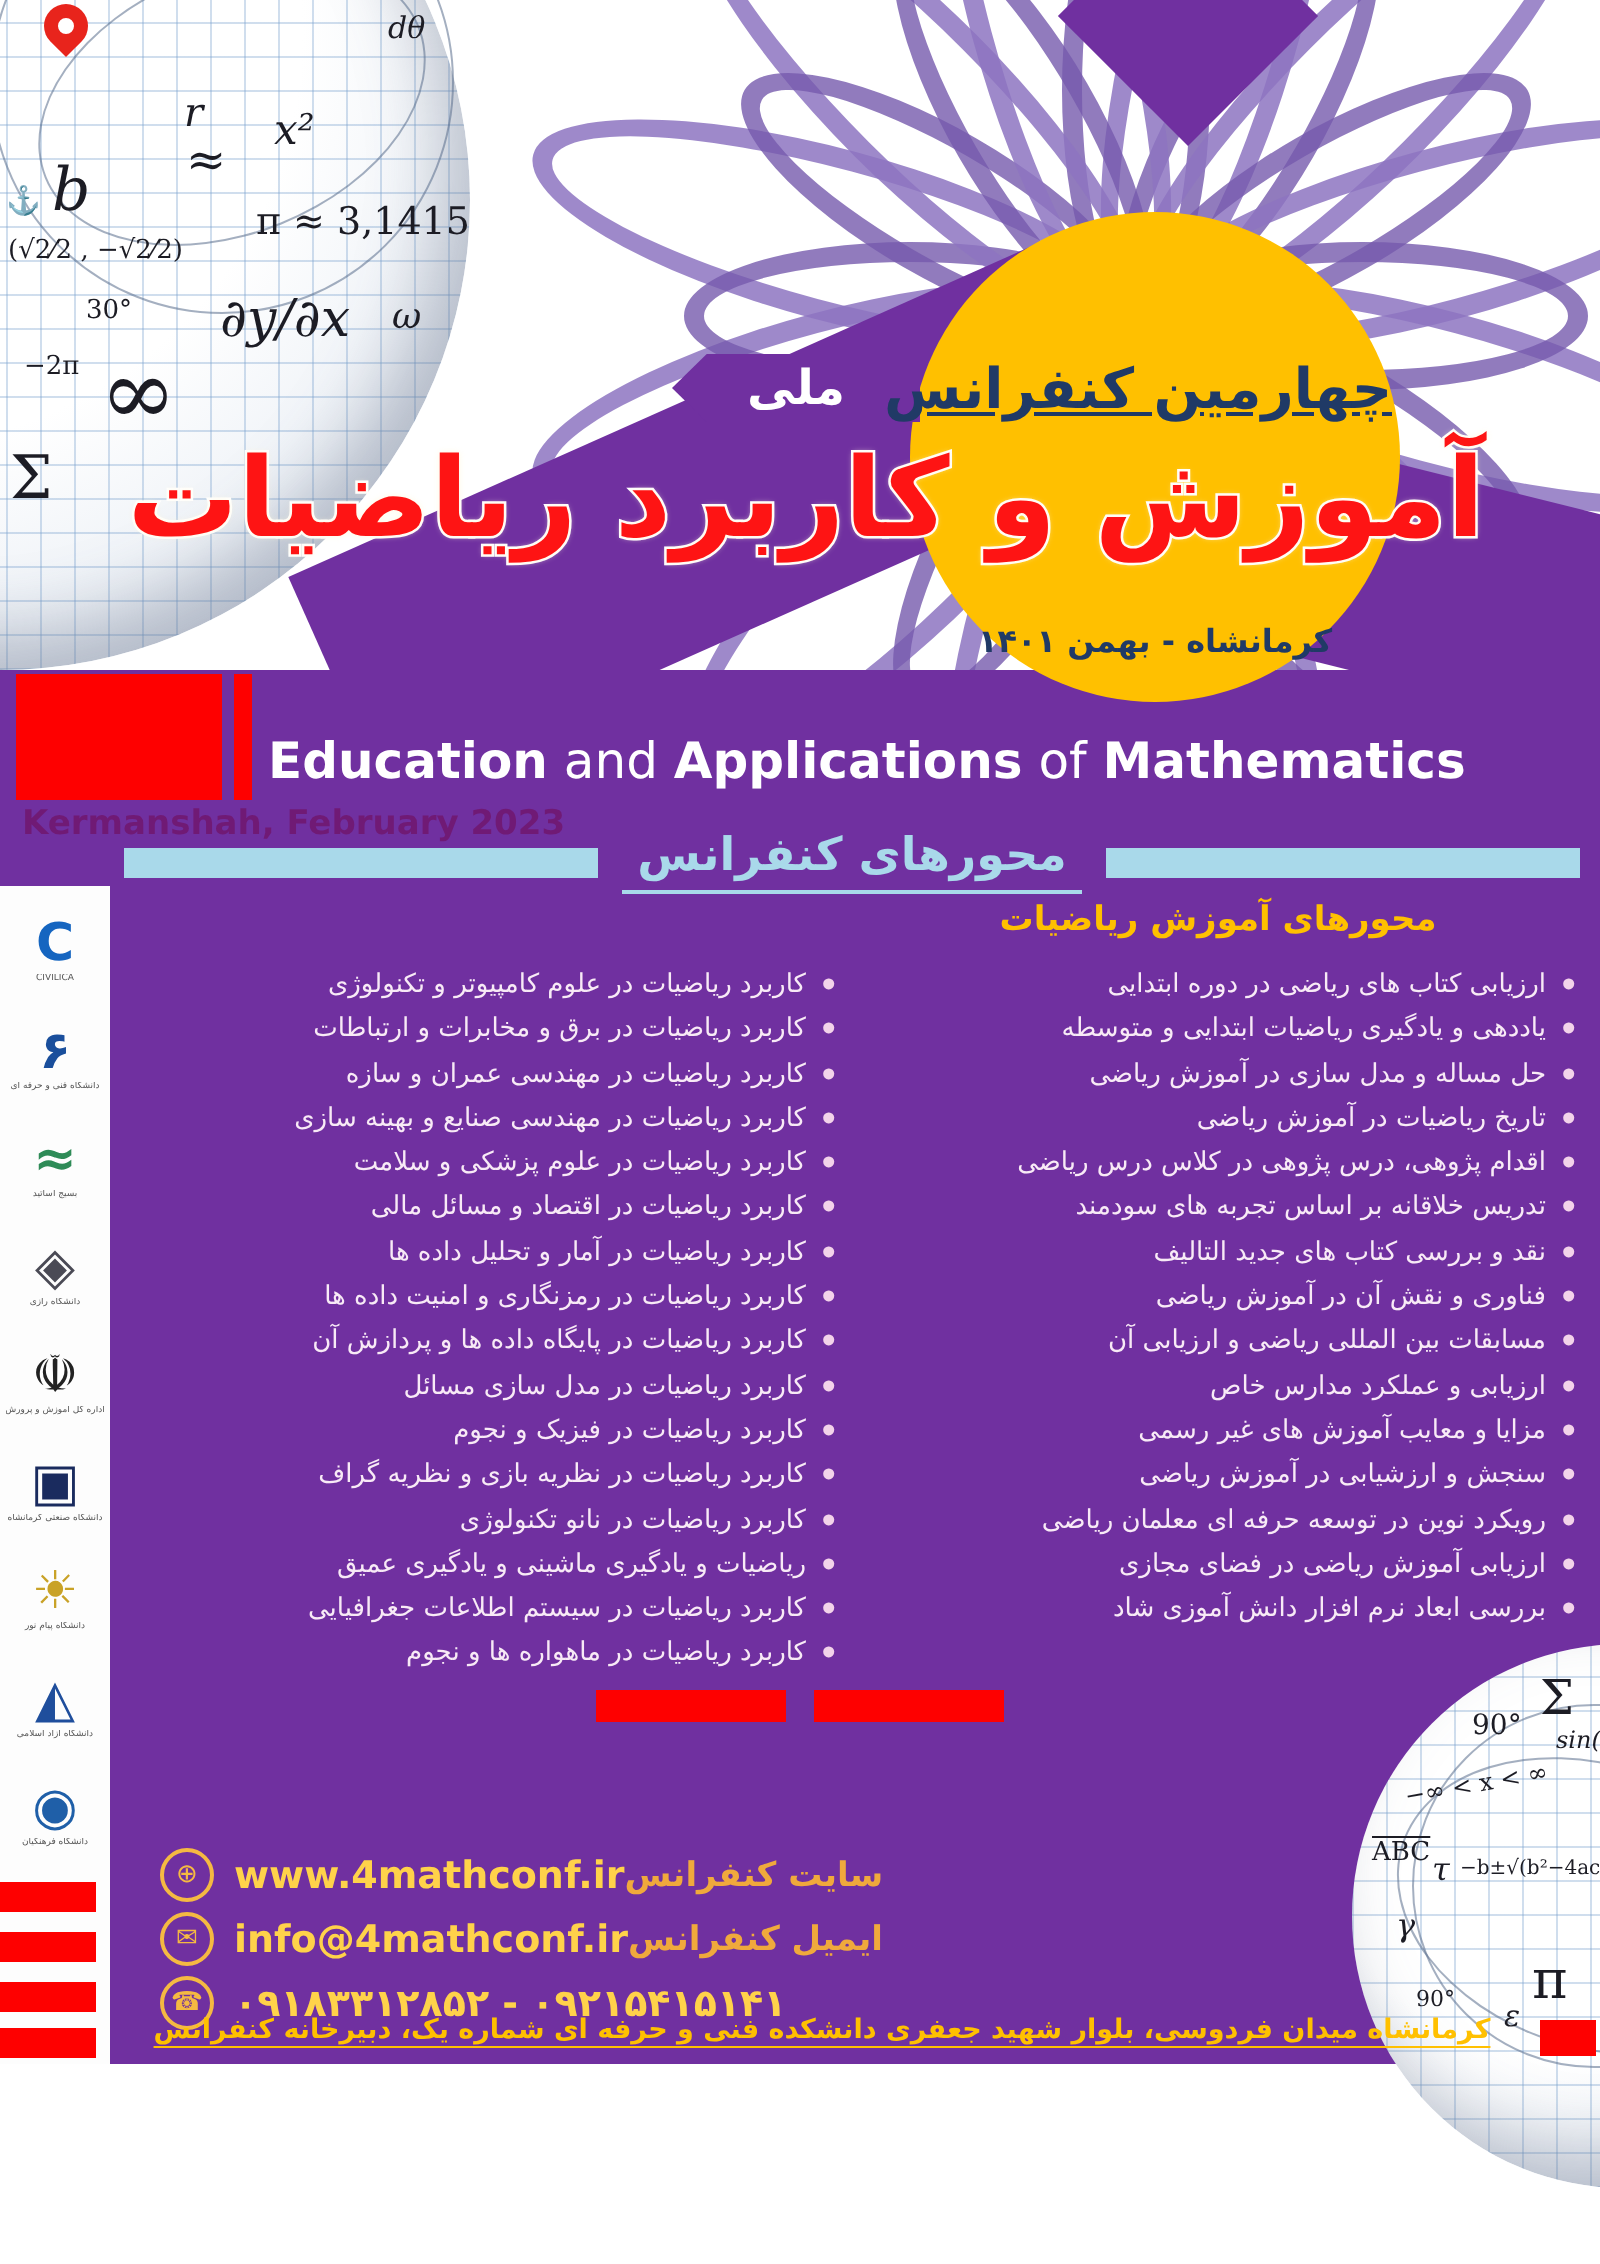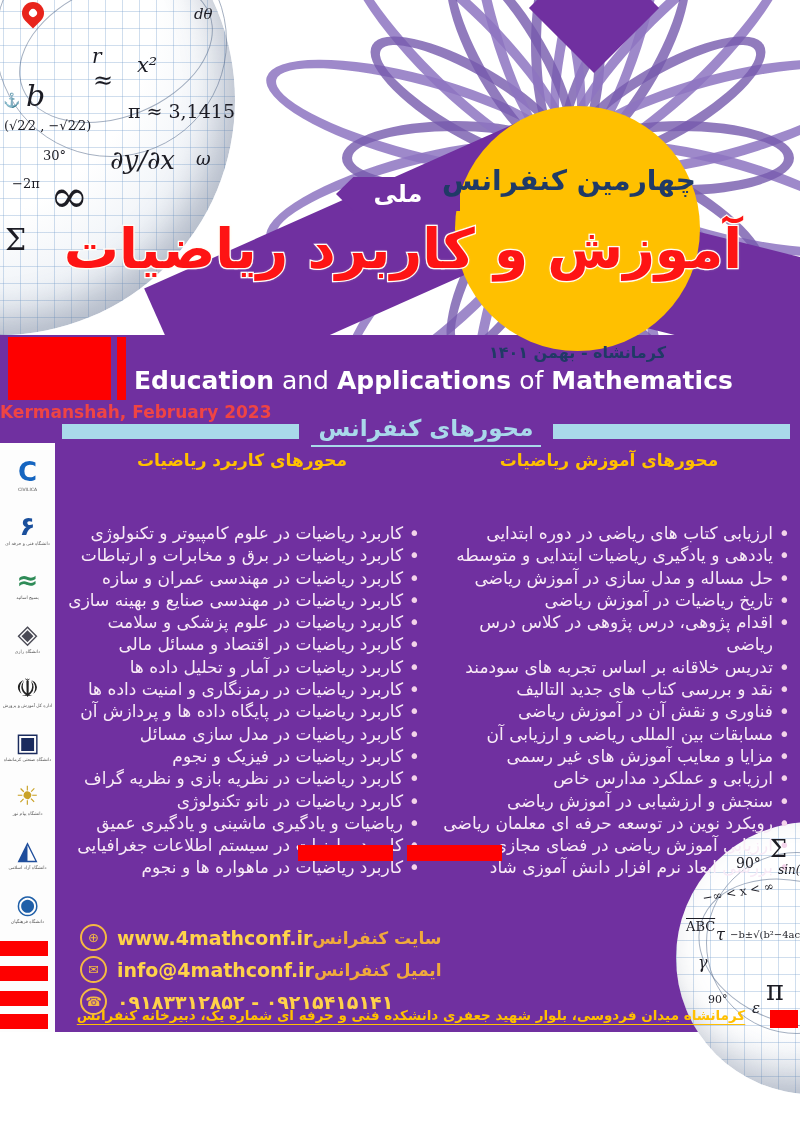--- a/index.html
+++ b/index.html
@@ -62,52 +62,52 @@
   .band{background:#7030a0;z-index:3;}
   .band1{left:150px;top:198px;width:420px;height:118px;transform:rotate(-24deg);}
   .band2{left:612px;top:238px;width:210px;height:106px;transform:rotate(14deg);}
   .band3{left:548px;top:-38px;width:92px;height:92px;transform:rotate(45deg);}
 
   
   .purple-block{left:0;top:335px;width:800px;height:697px;background:#7030a0;z-index:4;}
 
   
   .badge{left:455px;top:106px;width:245px;height:245px;border-radius:50%;background:#ffc000;z-index:5;}
-  .badge-prefix{left:460px;top:164px;width:236px;text-align:center;color:#203a66;
-                font-size:28px;font-weight:bold;z-index:6;white-space:nowrap;}
+  .badge-prefix{left:460px;top:178px;width:236px;text-align:center;color:#203a66;
+                font-size:28px;font-weight:bold;z-index:6;white-space:nowrap;text-decoration:underline;}
   .melli-ribbon{left:336px;top:177px;width:124px;height:34px;background:#7030a0;z-index:6;
                 clip-path:polygon(14% 0,100% 0,100% 100%,14% 100%,0 50%);
                 display:flex;align-items:center;justify-content:center;}
   .melli-ribbon span{color:#fff;font-size:24px;font-weight:bold;}
   .main-title{left:44px;top:217px;width:718px;text-align:center;z-index:7;white-space:nowrap;
               color:#fe1414;font-size:55px;font-weight:800;
               -webkit-text-stroke:2.5px #ffffff;paint-order:stroke fill;
               text-shadow:0 0 3px rgba(255,248,220,.8);}
   .badge-date{left:455px;top:311px;width:245px;text-align:center;color:#203a66;
-              font-size:16px;font-weight:bold;z-index:6;margin-top:32px;}
+              font-size:16px;font-weight:bold;z-index:6;}
 
   
   .red-block{left:8px;top:337px;width:103px;height:63px;background:#fe0000;z-index:6;}
   .red-bar{left:117px;top:337px;width:9px;height:63px;background:#fe0000;z-index:6;}
   .eng1{left:134px;top:340px;color:#fff;font-size:21px;z-index:6;}
   .eng2{left:134px;top:366px;color:#fff;font-size:25px;z-index:6;white-space:nowrap;}
   .eng2 .b{font-weight:bold;}
-  .eng-loc{left:0;top:402px;color:#ef4444;font-size:17px;font-weight:600;z-index:6;}
+  .eng-loc{left:11px;top:402px;color:#701a75;font-size:17px;font-weight:600;z-index:6;}
 
   
   .heading-row{left:62px;top:420px;width:728px;height:22px;display:flex;align-items:center;z-index:6;}
   .heading-bar{flex:1;height:15px;background:#a9d9ea;}
   .topics-heading{margin:0 12px;color:#a9d9ea;font-size:23px;font-weight:bold;white-space:nowrap;
                   border-bottom:2px solid #a9d9ea;padding:0 8px 4px;}
   .col-header{position:absolute;top:450px;text-align:center;color:#ffc000;font-size:17px;
               font-weight:bold;z-index:6;}
   .col-header.right{left:428px;width:362px;}
   .col-header.left{left:64px;width:356px;}
   .topic-list{position:absolute;top:482px;z-index:6;direction:rtl;text-align:right;
-              color:#f8eaf6;font-size:17px;line-height:22.3px;margin-top:40px;}
+              color:#f8eaf6;font-size:13px;line-height:22.3px;}
   #eduList{left:428px;width:362px;}
   #appList{left:64px;width:356px;}
   .item{position:relative;padding-right:17px;}
   .item::before{content:"•";position:absolute;right:0;top:0;color:#f3d3ea;font-size:19px;}
 
   
   .deadline-row{left:140px;top:845px;width:520px;display:flex;align-items:center;justify-content:center;
                 gap:14px;z-index:6;}
   .deadline-bar{width:95px;height:16px;background:#fe0000;}
   .deadline-text{color:#ffc000;font-size:17px;font-weight:bold;white-space:nowrap;direction:rtl;}
@@ -202,34 +202,33 @@
   <div class="abs eng2"><span class="b">Education</span><span> and </span><span class="b">Applications</span><span> of </span><span class="b">Mathematics</span></div>
   <div class="abs eng-loc">Kermanshah, February 2023</div>
 
   <div class="abs heading-row">
     <div class="heading-bar"></div>
     <div class="topics-heading rtl">محورهای کنفرانس</div>
     <div class="heading-bar"></div>
   </div>
 
   <div class="col-header right rtl">محورهای آموزش ریاضیات</div>
-  <div class="col-header left rtl">محورهای کاربرد ریاضیات</div>
 
   <div class="topic-list" id="eduList">
       <div class="item">ارزیابی کتاب های ریاضی در دوره ابتدایی</div>
       <div class="item">یاددهی و یادگیری ریاضیات ابتدایی و متوسطه</div>
       <div class="item">حل مساله و مدل سازی در آموزش ریاضی</div>
       <div class="item">تاریخ ریاضیات در آموزش ریاضی</div>
       <div class="item">اقدام پژوهی، درس پژوهی در کلاس درس ریاضی</div>
       <div class="item">تدریس خلاقانه بر اساس تجربه های سودمند</div>
       <div class="item">نقد و بررسی کتاب های جدید التالیف</div>
       <div class="item">فناوری و نقش آن در آموزش ریاضی</div>
       <div class="item">مسابقات بین المللی ریاضی و ارزیابی آن</div>
+      <div class="item">ارزیابی و عملکرد مدارس خاص</div>
       <div class="item">مزایا و معایب آموزش های غیر رسمی</div>
-      <div class="item">ارزیابی و عملکرد مدارس خاص</div>
       <div class="item">سنجش و ارزشیابی در آموزش ریاضی</div>
       <div class="item">رویکرد نوین در توسعه حرفه ای معلمان ریاضی</div>
       <div class="item">ارزیابی آموزش ریاضی در فضای مجازی</div>
       <div class="item">بررسی ابعاد نرم افزار دانش آموزی شاد</div>
     </div>
   <div class="topic-list" id="appList">
       <div class="item">کاربرد ریاضیات در علوم کامپیوتر و تکنولوژی</div>
       <div class="item">کاربرد ریاضیات در برق و مخابرات و ارتباطات</div>
       <div class="item">کاربرد ریاضیات در مهندسی عمران و سازه</div>
       <div class="item">کاربرد ریاضیات در مهندسی صنایع و بهینه سازی</div>

